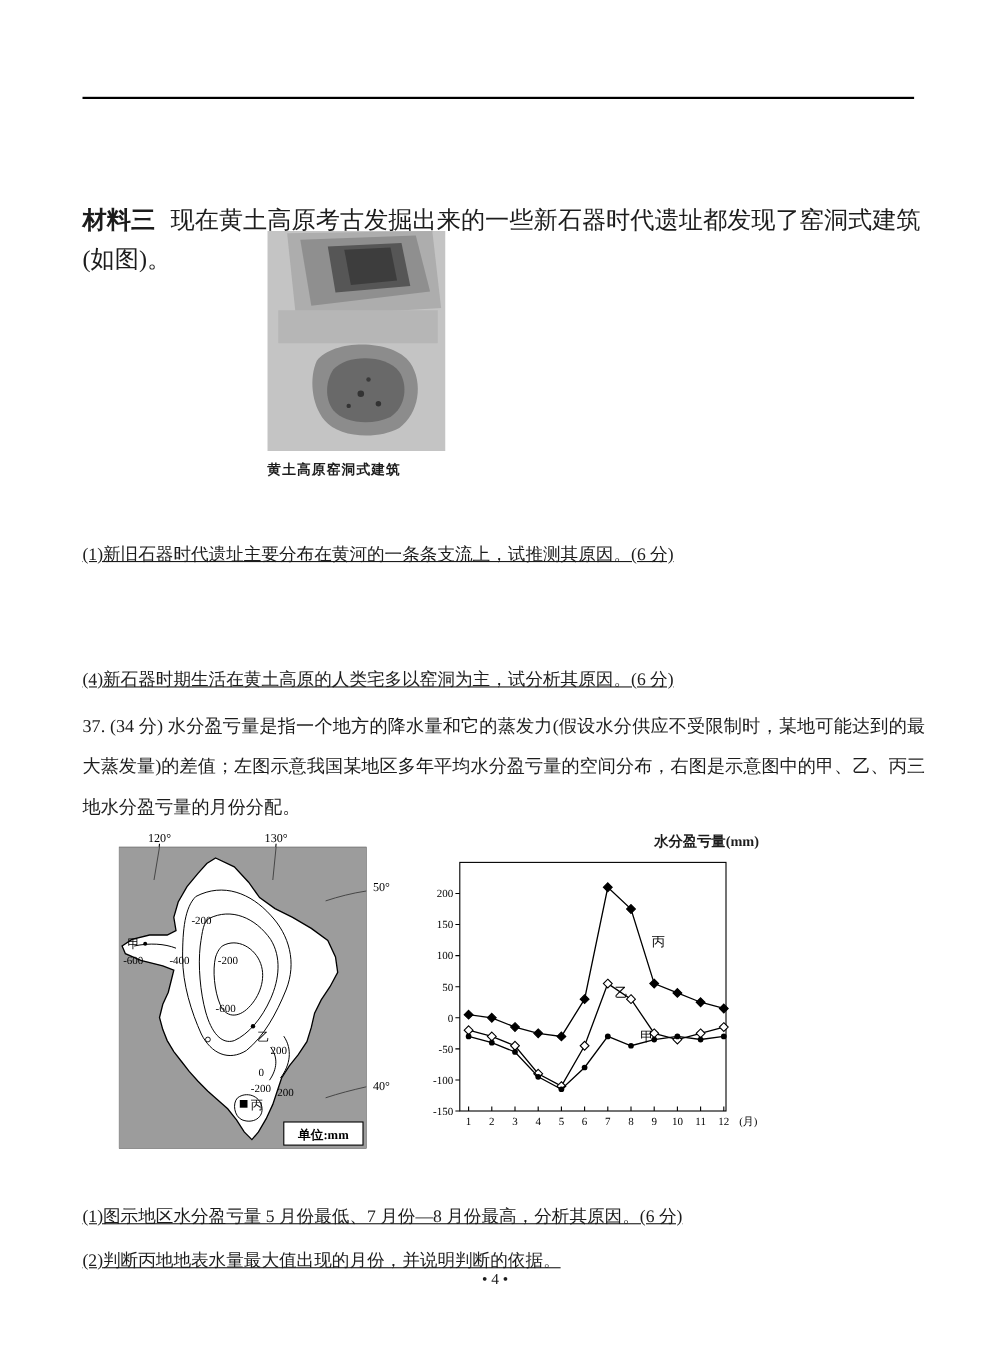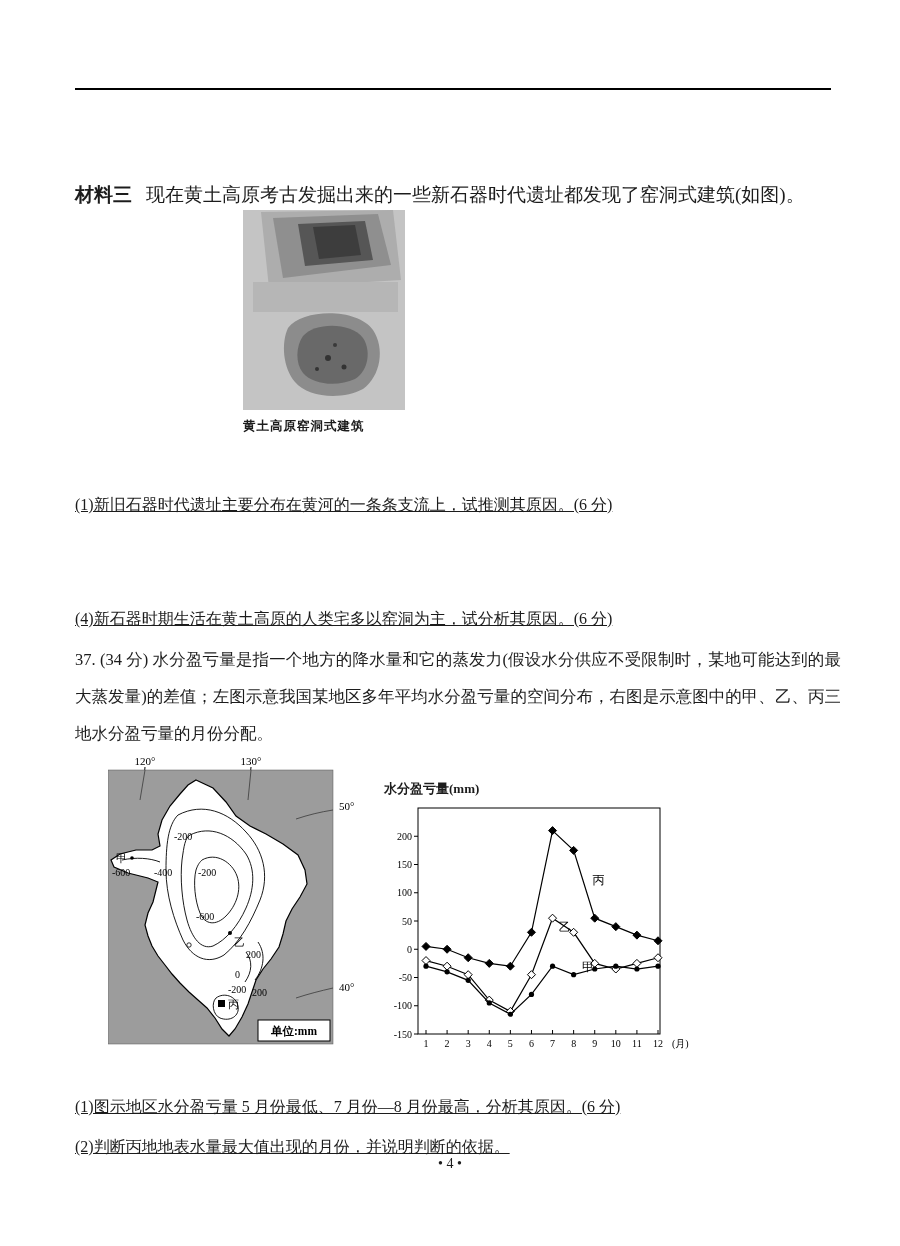--- a/index.html
+++ b/index.html
@@ -1,29 +1,29 @@
 <!DOCTYPE html>
 <html><head>
 <meta charset="utf-8">
 <style>
   html,body{margin:0;padding:0;background:#ffffff;}
   .page{
     position:relative;width:900px;height:1246px;margin:0 auto;background:#ffffff;
     font-family:"Liberation Serif","DejaVu Serif",serif;color:#1c1c1c;overflow:hidden;
   }
   .top-rule{position:absolute;left:75px;top:88px;width:756px;height:2px;background:#000;}
-  .material{position:absolute;left:75px;top:160px;width:764px;font-size:19px;line-height:1.65;}
+  .material{position:absolute;left:75px;top:160px;width:764px;font-size:22px;line-height:1.65;}
   .material .mlabel{font-weight:bold;margin-right:14px;}
   .photo-fig{position:absolute;left:243px;top:210px;width:162px;text-align:left;}
   .photo-fig figcaption{font-size:12.5px;font-weight:bold;margin-top:4px;letter-spacing:1px;}
   .q{position:absolute;left:75px;width:764px;font-size:16px;line-height:1.4;text-decoration:underline;}
   .q1{top:478px}.q2{top:516px}.q3{top:554px}.q4{top:592px}
   .stem{position:absolute;left:75px;top:624px;width:766px;font-size:16.5px;line-height:2.25;text-align:justify;}
   .map-wrap{position:absolute;left:108px;top:754px;}
-  .chart-wrap{position:absolute;left:378px;top:780px;}
+  .chart-wrap{position:absolute;left:378px;top:756px;text-align:right;}
   .chart-title{font-size:13px;font-weight:bold;margin:0 0 2px 6px;}
   .sub1{top:1080px}.sub2{top:1120px}
   .page-num{position:absolute;left:0;top:1156px;width:900px;text-align:center;font-size:14px;}
   svg text{font-family:"Liberation Serif","DejaVu Serif",serif;}
 </style>
 </head>
 <body>
 
 <div class="page">
 

